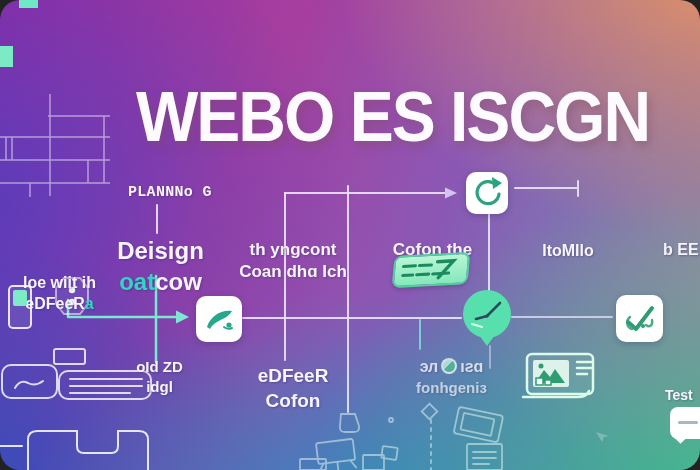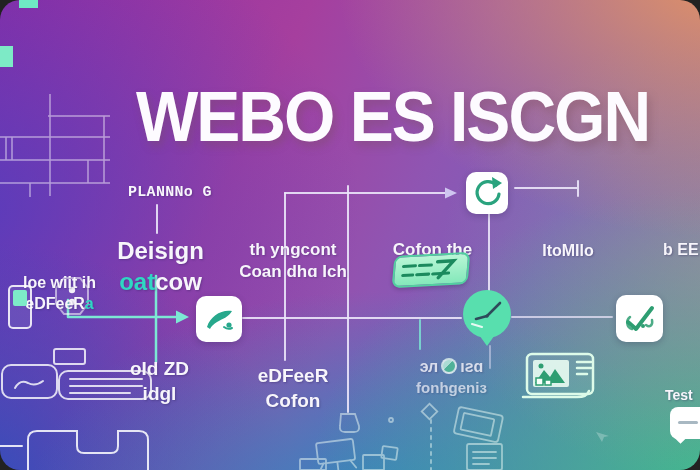--- a/index.html
+++ b/index.html
@@ -150,21 +150,21 @@
   </div>
 
   <div class="abs lbl" style="left:390px;top:239px;width:85px;font-size:17px;">Cofon the</div>
 
   <div class="abs lbl" style="left:518px;top:241px;width:100px;font-size:16px;">
     <div>ItoMIlo</div>
   </div>
 
   <div class="abs lbl" style="left:663px;top:240px;font-size:16px;white-space:nowrap;">b EE</div>
 
-  <div class="abs lbl" style="left:112px;top:357px;width:95px;font-size:19px;">
+  <div class="abs lbl" style="left:112px;top:357px;width:95px;font-size:15px;">
     <div>oId ZD</div>
     <div>idgl</div>
   </div>
 
   <div class="abs lbl" style="left:243px;top:364px;width:100px;font-size:19px;">
     <div>eDFeeR</div>
     <div>Cofon</div>
   </div>
 
   <div class="abs lbl faint" style="left:394px;top:357px;width:115px;font-size:16px;">

